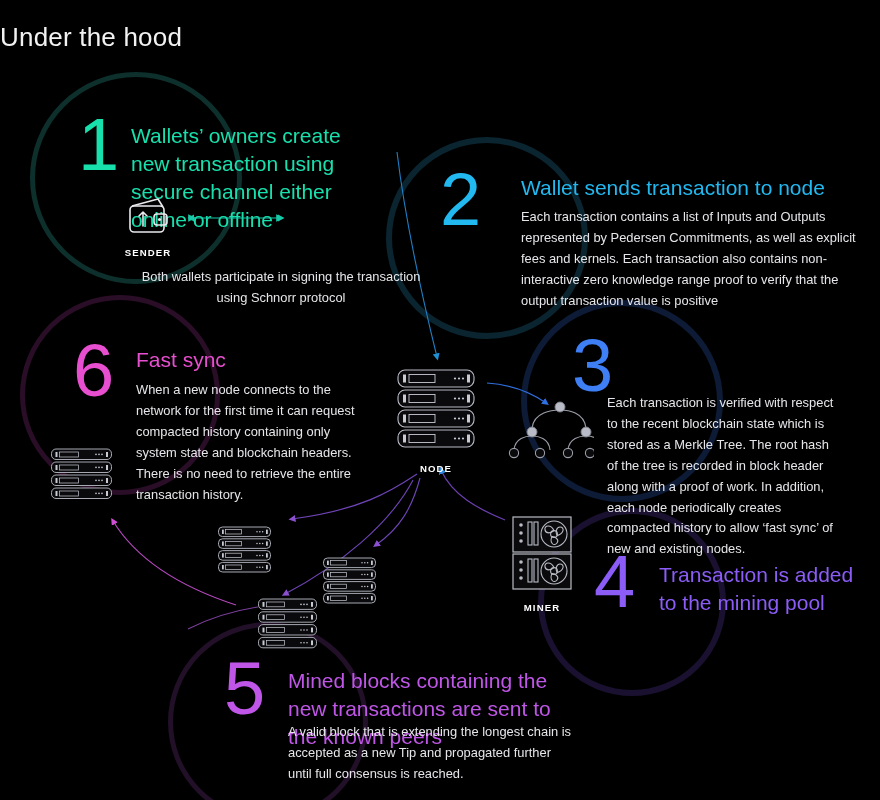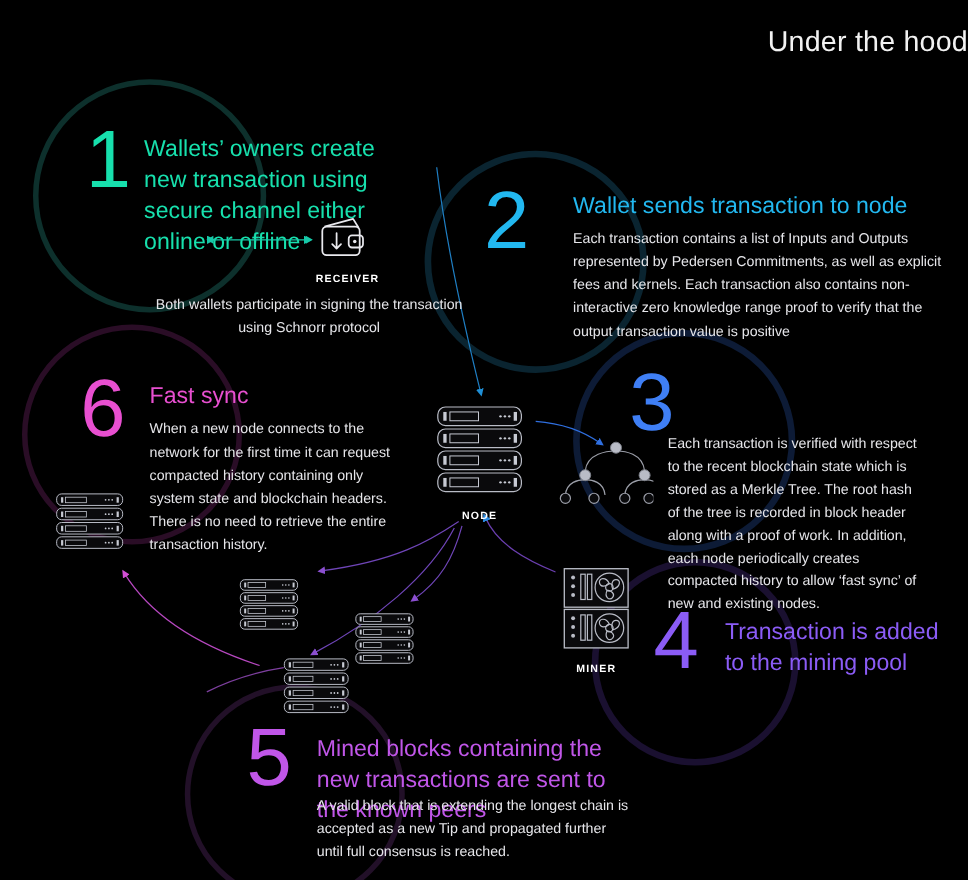--- a/index.html
+++ b/index.html
@@ -2,21 +2,21 @@
 <html><head>
 <meta charset="utf-8">
 <style>
   html,body{margin:0;padding:0;background:#000;}
   body{width:880px;height:800px;overflow:hidden;font-family:"Liberation Sans",sans-serif;
        -webkit-font-smoothing:antialiased;}
   #stage{position:relative;width:880px;height:800px;background:#000;}
   svg.layer{position:absolute;left:0;top:0;width:880px;height:800px;pointer-events:none;}
   .abs{position:absolute;}
 
-  .page-title{left:0;top:22px;width:880px;text-align:right;color:#f2f2f2;
+  .page-title{left:0;top:22px;width:880px;text-align:left;color:#f2f2f2;
               font-size:26px;font-weight:400;letter-spacing:.2px;}
 
   .ring{border-radius:50%;box-sizing:border-box;}
 
   .num{font-size:74px;font-weight:300;line-height:1;letter-spacing:0;}
   .head{font-size:21px;font-weight:500;line-height:1.33;}
   .body-txt{font-size:12.9px;line-height:1.62;color:#e6e6ea;font-weight:400;}
   .sub-txt{font-size:12.9px;line-height:1.62;color:#e6e6ea;font-weight:400;text-align:center;}
   .cap{font-size:9.6px;font-weight:700;letter-spacing:1.1px;color:#fff;text-align:center;}
 
@@ -77,37 +77,37 @@
     <path d="M413,480 C390,524 340,565 285,594" fill="none" stroke="#6f45b8" stroke-width="1.1" marker-end="url(#ah-purp)"></path>
 
     <path d="M236,605 C190,590 140,565 113,521" fill="none" stroke="#b748c0" stroke-width="1.1" marker-end="url(#ah-mag)"></path>
 
     <path d="M188,629 C212,617 238,610 258,607" fill="none" stroke="#7d3f9e" stroke-width="1.1"></path>
   </svg>
 
   <div class="abs num c1h" style="left:78px;top:108px;">1</div>
   <div class="abs head c1h" style="left:131px;top:122px;width:236px;">Wallets’ owners create new transaction using secure channel either online or offline</div>
 
-
-  <svg class="abs" style="left:186px;top:212px;" width="100" height="12" viewBox="0 0 100 12">
-    <line x1="6" y1="6" x2="94" y2="6" stroke="#17c9a8" stroke-width="1.2" marker-start="url(#ah-teal-s)" marker-end="url(#ah-teal-e)"></line>
-    <path d="M8,2.4 L1.6,6 L8,9.6 z" fill="#17c9a8"></path>
-    <path d="M92,2.4 L98.4,6 L92,9.6 z" fill="#17c9a8"></path>
-  </svg>
-
-  <div class="abs" style="left:287px;top:196px;width:48px;">
+  <div class="abs" style="left:124px;top:196px;width:48px;">
     <svg width="48" height="42" viewBox="0 0 48 42">
       <path d="M8,10 L34,3 L39,11" fill="none" stroke="#e9e9ee" stroke-width="1.6" stroke-linejoin="round"></path>
       <rect x="6" y="10" width="34" height="26" rx="4" fill="none" stroke="#e9e9ee" stroke-width="1.6"></rect>
       <rect x="30" y="18" width="13" height="11" rx="3" fill="none" stroke="#e9e9ee" stroke-width="1.6"></rect>
       <circle cx="35.5" cy="23.5" r="1.6" fill="#e9e9ee"></circle>
-      <path d="M19,16 L19,30 M15,26 L19,30 L23,26" fill="none" stroke="#e9e9ee" stroke-width="1.6" stroke-linecap="round" stroke-linejoin="round"></path>
+      <path d="M19,30 L19,16 M15,20 L19,16 L23,20" fill="none" stroke="#e9e9ee" stroke-width="1.6" stroke-linecap="round" stroke-linejoin="round"></path>
     </svg>
-    <div class="cap" style="margin-top:5px;">RECEIVER</div>
+    <div class="cap" style="margin-top:5px;">SENDER</div>
   </div>
+
+  <svg class="abs" style="left:186px;top:212px;" width="100" height="12" viewBox="0 0 100 12">
+    <line x1="6" y1="6" x2="94" y2="6" stroke="#17c9a8" stroke-width="1.2" marker-start="url(#ah-teal-s)" marker-end="url(#ah-teal-e)"></line>
+    <path d="M8,2.4 L1.6,6 L8,9.6 z" fill="#17c9a8"></path>
+    <path d="M92,2.4 L98.4,6 L92,9.6 z" fill="#17c9a8"></path>
+  </svg>
+
 
   <div class="abs sub-txt" style="left:131px;top:267px;width:300px;">Both wallets participate in signing the transaction using Schnorr protocol</div>
 
   <div class="abs num c2h" style="left:440px;top:163px;">2</div>
   <div class="abs body-txt" style="left:521px;top:207px;width:340px;">Each transaction contains a list of Inputs and Outputs represented by Pedersen Commitments, as well as explicit fees and kernels. Each transaction also contains non-interactive zero knowledge range proof to verify that the output transaction value is positive</div>
   <div class="abs head c2h" style="left:521px;top:174px;width:330px;">Wallet sends transaction to node</div>
 
   <div class="abs" style="left:396px;top:369px;width:80px;">
     <svg width="80" height="84" viewBox="0 0 80 84">
       <g stroke="#b9bcc6" stroke-width="1.1" fill="#0a0a0c">

